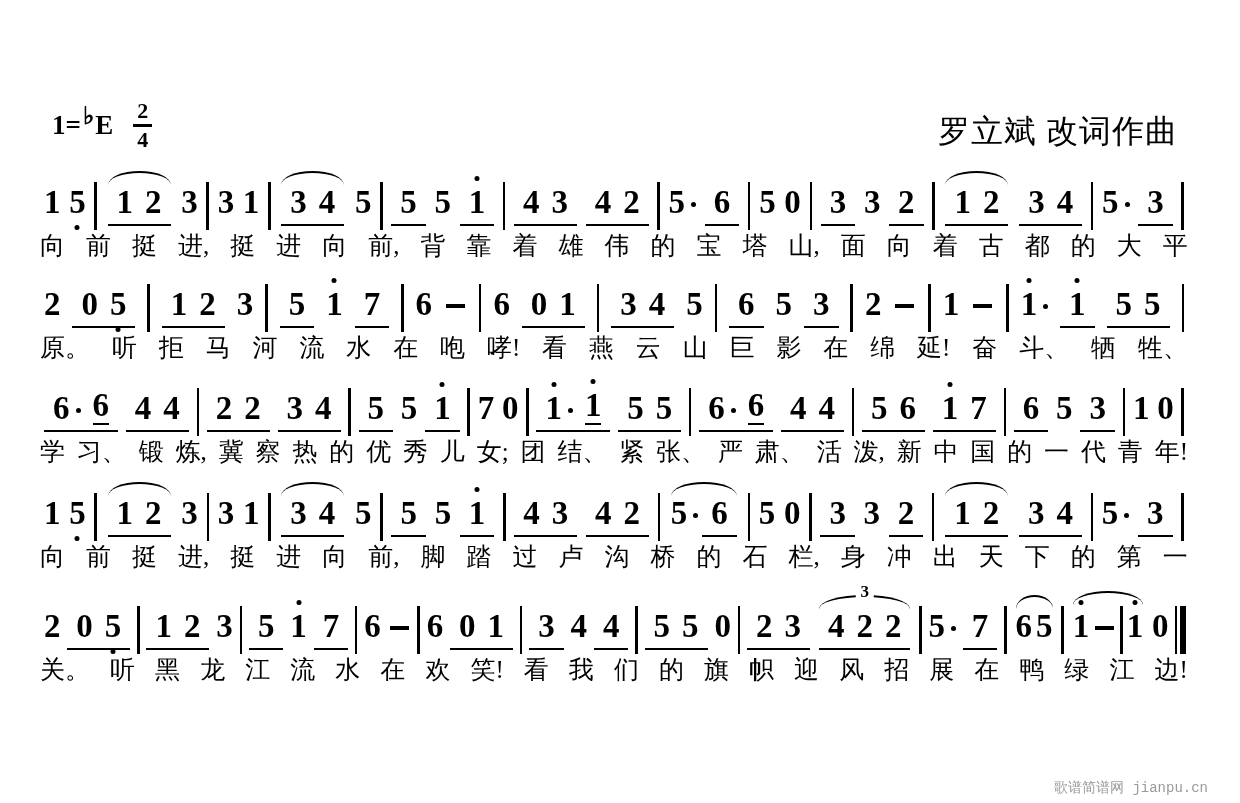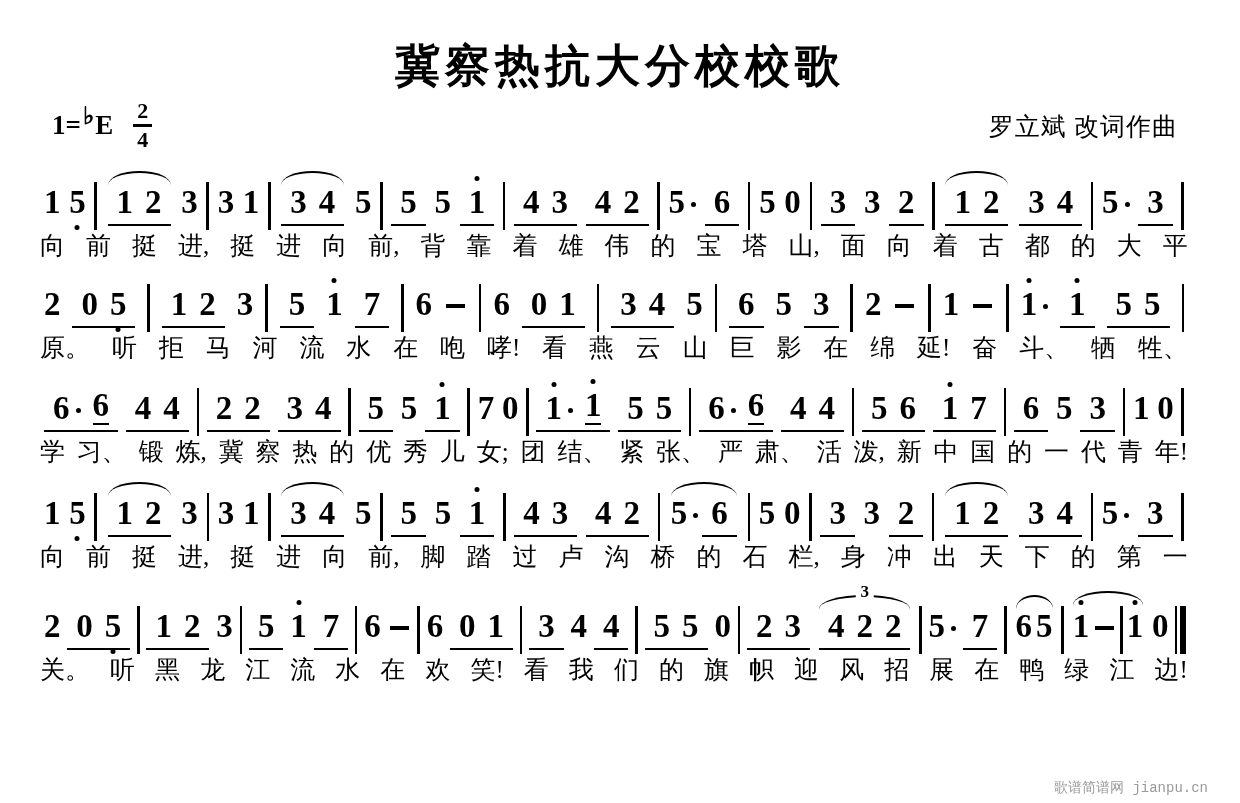--- a/index.html
+++ b/index.html
@@ -7,21 +7,21 @@
         font-family:"Liberation Serif",serif;color:#000;}
   
   #title{position:absolute;top:36px;left:0;width:100%;text-align:center;
          font-size:45px;font-weight:bold;letter-spacing:5px;}
   #keysig{position:absolute;left:52px;top:100px;display:flex;align-items:center;gap:20px;
           font-size:27px;font-weight:bold;}
   .keytext{display:inline-flex;align-items:center;}
   .flat{font-size:24px;position:relative;top:-9px;margin:0 1px 0 2px;}
   .timesig{display:inline-flex;flex-direction:column;align-items:center;font-size:22px;line-height:1;}
   .ts-line{width:19px;height:2.5px;background:#000;margin:2px 0;}
-  #credit{position:absolute;right:62px;top:110px;font-size:25px;letter-spacing:1px;margin-left:40px;}
+  #credit{position:absolute;right:62px;top:110px;font-size:32px;letter-spacing:1px;margin-left:40px;}
   #watermark{position:absolute;right:32px;bottom:6px;font-size:14px;color:#9a9a9a;
              font-family:Liberation Mono, monospace;}
   
   .system{position:absolute;left:40px;right:52px;}
   .system.s1{top:162px}.system.s2{top:264px}.system.s3{top:368px}.system.s4{top:473px}.system.s5{top:586px}
   .notes-row{display:flex;justify-content:space-between;align-items:flex-end;height:64px;padding:0 2px;}
   .lyrics-row{display:flex;justify-content:space-between;margin-top:4px;
               font-size:25px;line-height:32px;}
   .syll{white-space:nowrap;}
   
@@ -46,21 +46,20 @@
   .arcgrp{position:relative;display:inline-flex;align-items:flex-end;margin:0 2px;}
   .arcline{position:absolute;top:-15px;left:2px;right:2px;height:12px;
            border-top:2.5px solid #000;border-radius:50% 50% 0 0/100% 100% 0 0;}
   .tuplet{position:absolute;top:-27px;left:50%;transform:translateX(-50%);
           font-size:17px;font-weight:bold;line-height:1;background:#fff;padding:0 5px;z-index:2;}
 </style>
 </head>
 <body>
 
 <div id="page">
-  <div id="title">冀察热抗大分校校歌</div>
 
   <div id="keysig">
     <span class="keytext">
         <span>1=</span>
         <span class="flat">♭</span>
         <span>E</span>
       </span>
     <span class="timesig">
       <span>2</span>
       <span class="ts-line"></span>

